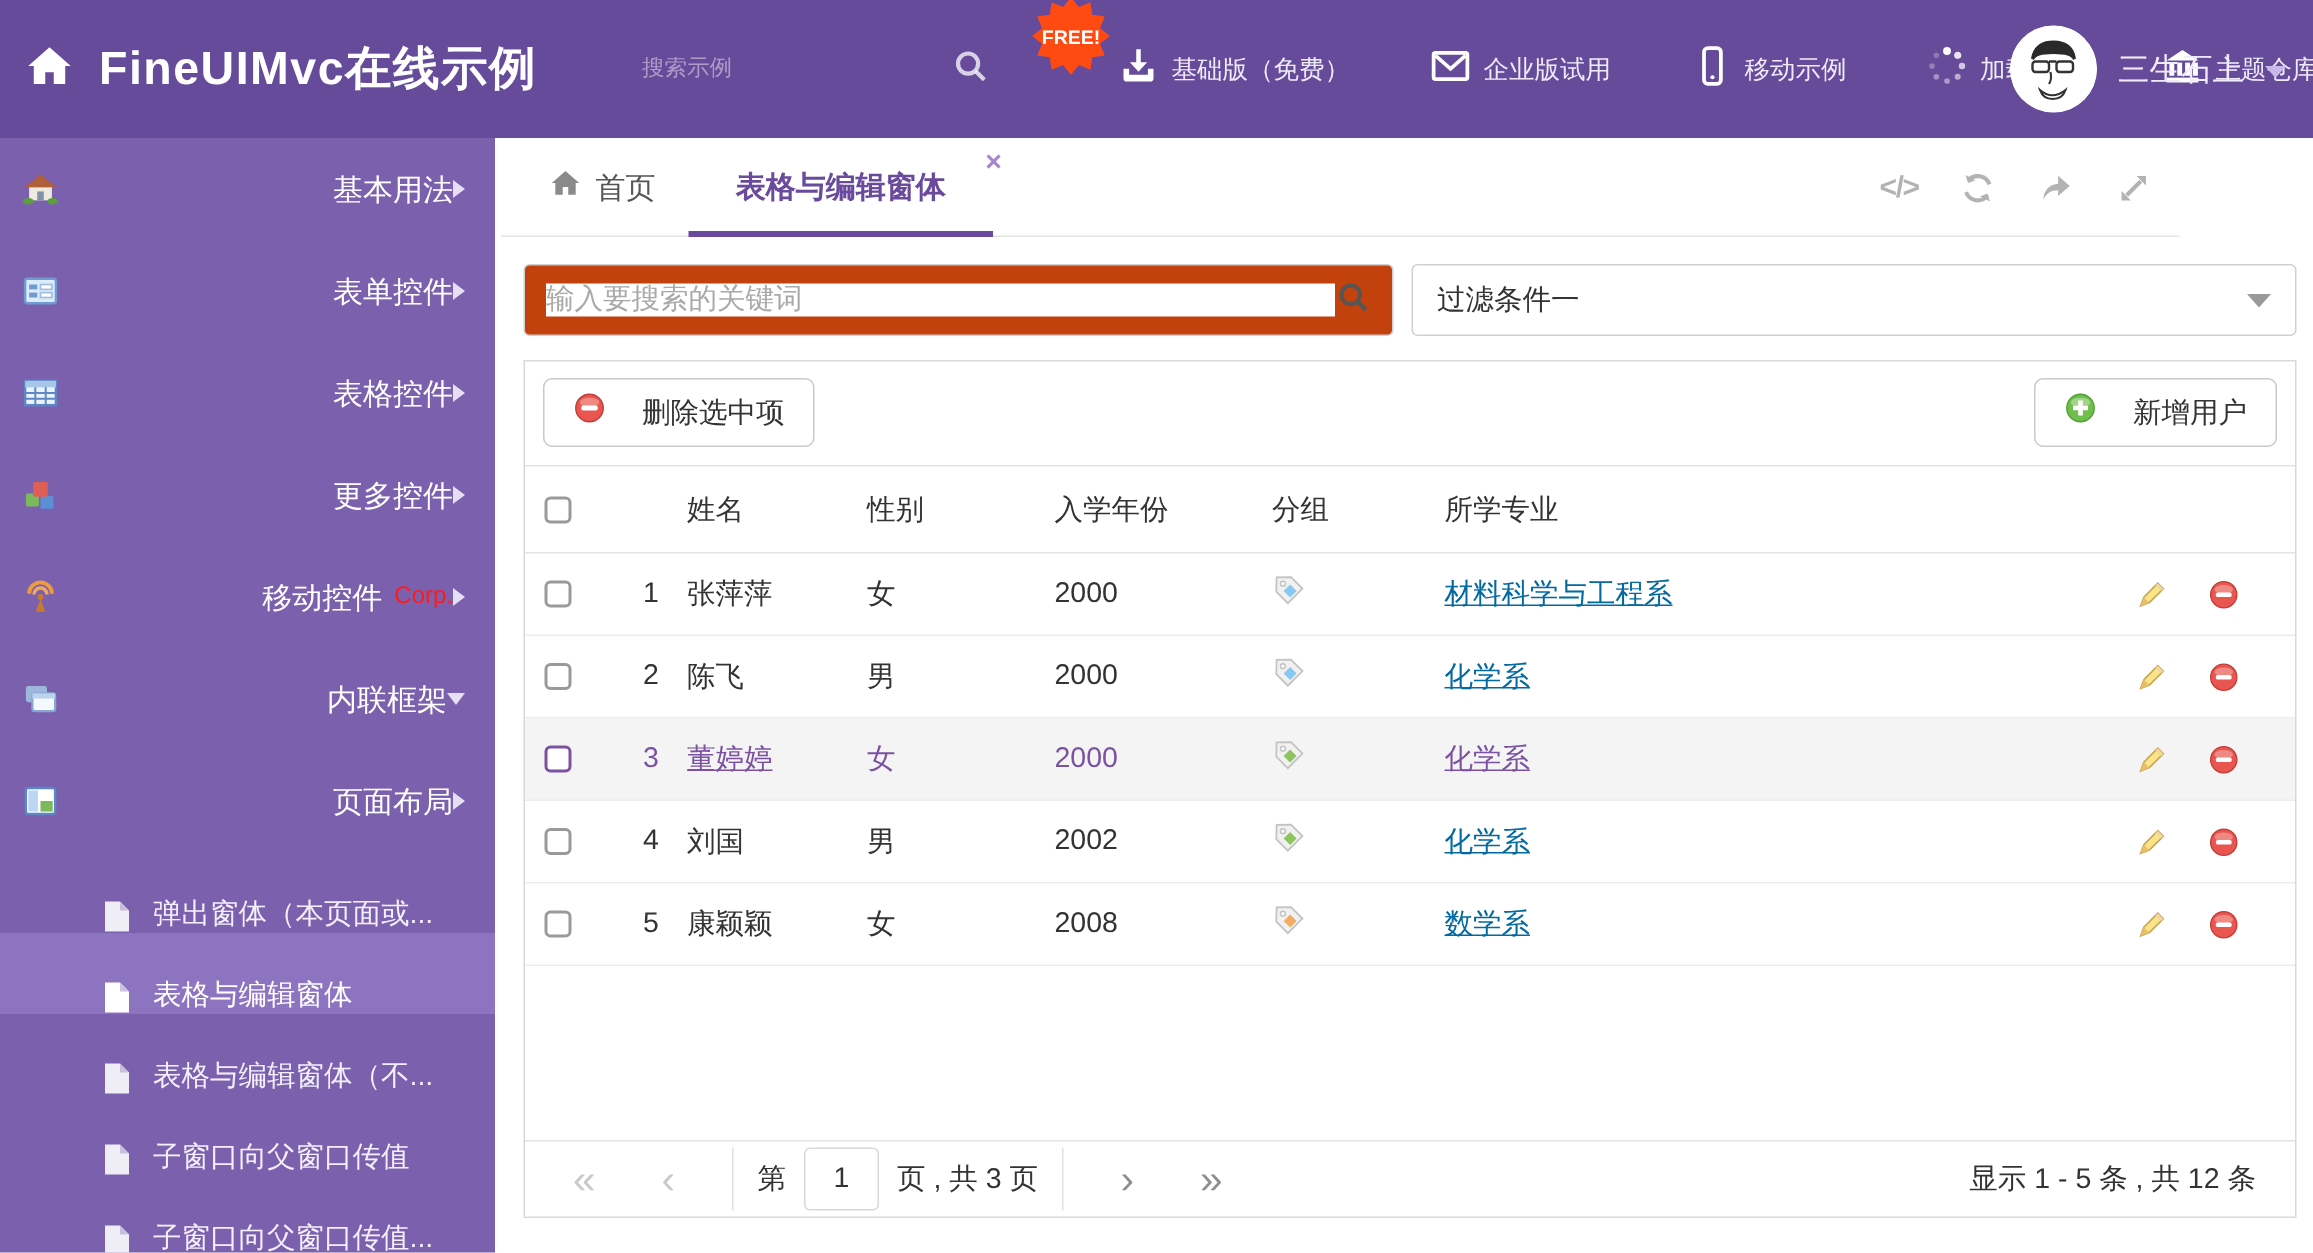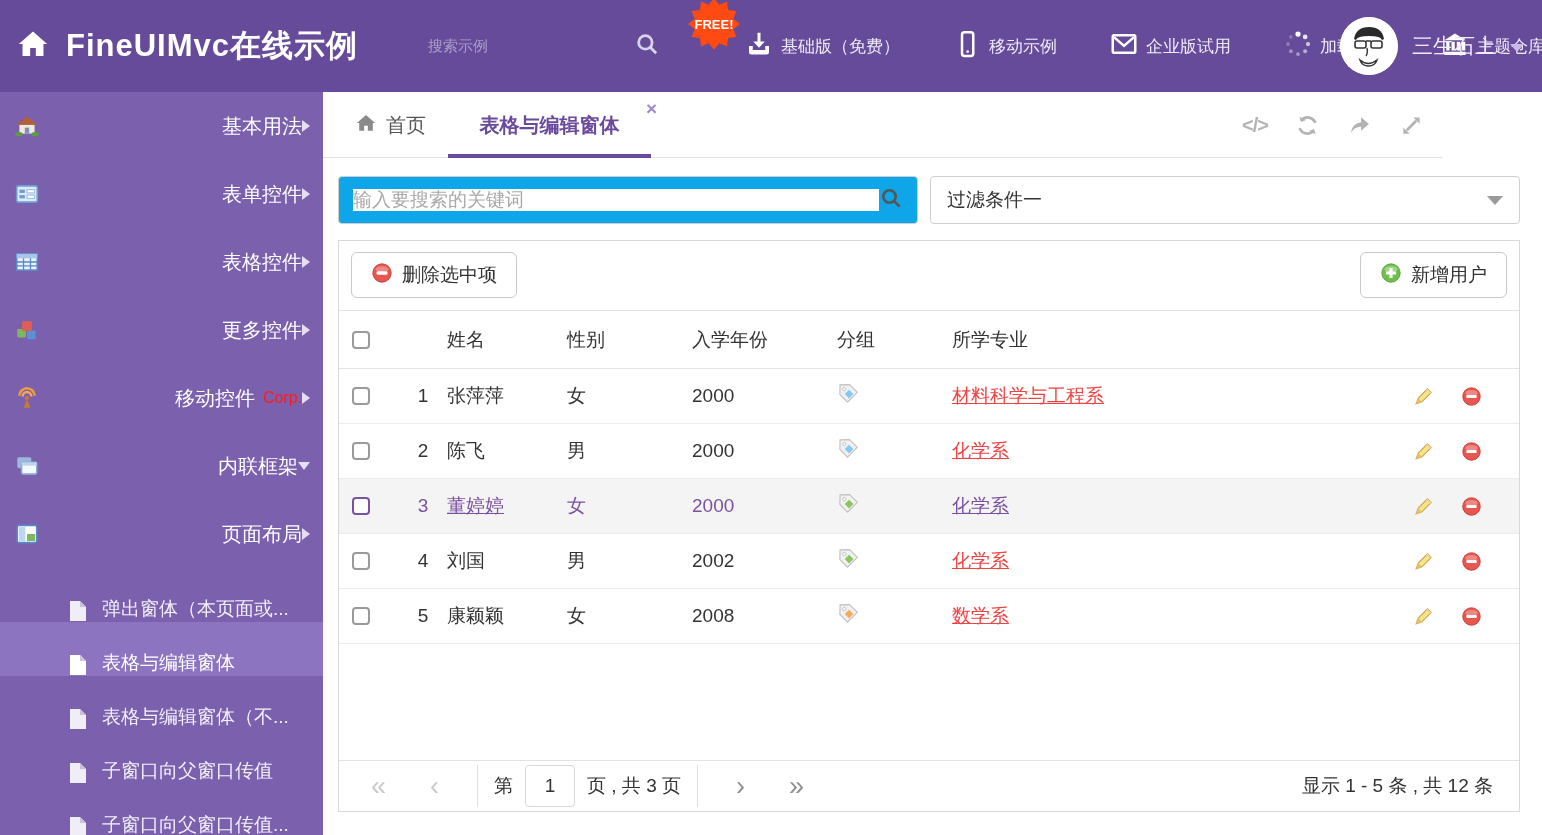--- a/index.html
+++ b/index.html
@@ -34,62 +34,62 @@
   .arrow-r { width:0; height:0; border-top:6px solid transparent; border-bottom:6px solid transparent;
     border-left:8px solid #e6def3; }
   .arrow-d { width:0; height:0; border-left:6px solid transparent; border-right:6px solid transparent;
     border-top:8px solid #e6def3; }
   .side-sub { height:54px; display:flex; align-items:flex-end; padding-left:68px; color:#f3effa;
     font-size:19px; cursor:pointer; white-space:nowrap; }
   .side-sub .icn { width:20px; height:22px; margin-right:14px; flex:0 0 20px; }
   .side-sub.selected { background:#8d74c0; color:#fff; }
 
   
-  .content { position:absolute; top:92px; left:323px; width:1119px; height:743px; background:#fff; }
+  .content { position:absolute; top:92px; left:334px; width:1119px; height:743px; background:#fff; }
 
   .tabbar { position:relative; height:66px; border-bottom:1px solid #e3e3e3; }
   .tab-home { position:absolute; left:32px; top:0; height:66px; display:flex; align-items:center; gap:9px;
     color:#555; font-size:20px; cursor:pointer; }
   .tab-active { position:absolute; left:125px; top:0; height:66px; width:203px; text-align:center; cursor:pointer; }
   .tab-active .t-lbl { line-height:66px; color:#6a4a9d; font-size:20px; font-weight:bold; }
   .tab-active .t-bar { position:absolute; bottom:0; left:0; width:100%; height:4px; background:#6a4a9d; }
   .tab-close { position:absolute; top:6px; right:-6px; color:#a488cd; font-size:19px; font-weight:bold; cursor:pointer; }
   .tab-tools { position:absolute; right:18px; top:0; height:66px; display:flex; align-items:center; gap:27px; }
   .tool { color:#b3b3b3; cursor:pointer; display:flex; align-items:center; }
   .tool-code { font-size:20px; font-weight:bold; letter-spacing:-1px; }
 
   .filterrow { position:absolute; top:84px; left:15px; width:1182px; display:flex; gap:12px; }
   .search-box { flex:0 0 580px; height:48px; border:1px solid #cfcfcf; border-radius:4px; display:flex;
-    align-items:center; padding:0 14px; background:#0ea5e9; }
+    align-items:center; padding:0 14px; background:#c2410c; }
   .search-box input { flex:1; border:none; outline:none; font-size:19px; color:#333; font-family:inherit; }
   .search-box input::placeholder { color:#a9a9a9; }
   .filter-dd { flex:1; height:48px; border:1px solid #cfcfcf; border-radius:4px; display:flex;
     align-items:center; justify-content:space-between; padding:0 16px; font-size:19px; color:#333; cursor:pointer; }
   .dd-caret { width:0; height:0; border-left:8px solid transparent; border-right:8px solid transparent;
     border-top:9px solid #9a9a9a; }
 
   .panel { position:absolute; top:148px; left:15px; width:1182px; height:572px; border:1px solid #d9d9d9; background:#fff; }
   .panel-toolbar { position:relative; height:70px; border-bottom:1px solid #e3e3e3; padding:11px 12px; }
-  .btn { display:inline-flex; align-items:center; gap:9px; height:46px; padding:0 19px; background:#fff;
+  .btn { display:inline-flex; align-items:center; gap:24px; height:46px; padding:0 19px; background:#fff;
     border:1px solid #c9c9c9; border-radius:6px; font-size:19px; color:#333; cursor:pointer; font-family:inherit; }
   .btn-add { position:absolute; right:12px; top:11px; }
 
   .thead, .trow { display:flex; align-items:center; font-size:19px; color:#333; }
   .thead { height:58px; border-bottom:1px solid #e4e4e4; }
   .trow { height:55px; border-bottom:1px solid #ececec; }
   .col-check { flex:0 0 60px; display:flex; align-items:center; padding-left:13px; }
   .col-num { flex:0 0 48px; text-align:center; }
   .col-name { flex:0 0 120px; }
   .col-gender { flex:0 0 125px; }
   .col-year { flex:0 0 145px; }
   .col-group { flex:0 0 115px; display:flex; align-items:center; }
   .col-major { flex:1; }
   .col-actions { flex:0 0 120px; display:flex; align-items:center; gap:27px; padding-left:14px; }
   .cb { width:18px; height:18px; border:2px solid #9a9a9a; border-radius:4px; background:#fff; cursor:pointer; }
-  .major-link { text-decoration:underline; color:#ef4444; cursor:pointer; }
+  .major-link { text-decoration:underline; color:#0369a1; cursor:pointer; }
   .trow.selected { background:#f4f4f4; color:#7b52a1; }
   .trow.selected .cell-name { text-decoration:underline; }
   .trow.selected .major-link { color:#7b52a1; }
   .trow.selected .cb { border-color:#7b52a1; }
   .icon-btn { width:21px; height:21px; cursor:pointer; }
 
   .pager { position:absolute; bottom:0; left:0; width:100%; height:51px; border-top:1px solid #e3e3e3;
     display:flex; align-items:center; padding:0 26px; font-size:19px; color:#333; }
   .pg-nav { font-size:27px; line-height:1; cursor:pointer; padding:0 22px; }
   .pg-disabled { color:#c9c9c9; }
@@ -133,34 +133,34 @@
         <svg width="30" height="30" viewBox="0 0 24 24" fill="#fff">
             <path d="M10.8 3 h2.4 v7 h3.4 L12 15 L7.4 10 h3.4 z"></path>
             <path d="M4 13.5 h3 v3.2 h10 v-3.2 h3 v5 a1.8 1.8 0 0 1 -1.8 1.8 H5.8 A1.8 1.8 0 0 1 4 18.5 z"></path>
           </svg>
       </span>
       <span class="lbl">基础版（免费）</span>
     </div>
     <div class="nav-item">
       <span>
         <svg width="30" height="30" viewBox="0 0 24 24" fill="none" stroke="#fff" stroke-width="2">
-            <rect x="8" y="2.5" width="9" height="19" rx="2"></rect>
-            <circle cx="12.5" cy="18" r="1.1" fill="#fff" stroke="none"></circle>
-          </svg>
-      </span>
-      <span class="lbl">移动示例</span>
+            <rect x="3" y="5" width="18" height="14" rx="1"></rect>
+            <path d="M4 6.5 l8 7 8-7"></path>
+          </svg>
+      </span>
+      <span class="lbl">企业版试用</span>
     </div>
     <div class="nav-item">
       <span>
         <svg width="30" height="30" viewBox="0 0 24 24" fill="none" stroke="#fff" stroke-width="2">
-            <rect x="3" y="5" width="18" height="14" rx="1"></rect>
-            <path d="M4 6.5 l8 7 8-7"></path>
-          </svg>
-      </span>
-      <span class="lbl">企业版试用</span>
+            <rect x="8" y="2.5" width="9" height="19" rx="2"></rect>
+            <circle cx="12.5" cy="18" r="1.1" fill="#fff" stroke="none"></circle>
+          </svg>
+      </span>
+      <span class="lbl">移动示例</span>
     </div>
     <div class="nav-item">
       <span>
         <svg width="30" height="30" viewBox="0 0 24 24" fill="#fff">
           <circle cx="12" cy="4" r="2.1" opacity="1"></circle>
             <circle cx="17.7" cy="6.3" r="1.9" opacity=".85"></circle>
           <circle cx="20" cy="12" r="1.7" opacity=".7"></circle>
             <circle cx="17.7" cy="17.7" r="1.6" opacity=".55"></circle>
           <circle cx="12" cy="20" r="1.5" opacity=".45"></circle>
             <circle cx="6.3" cy="17.7" r="1.5" opacity=".4"></circle>

